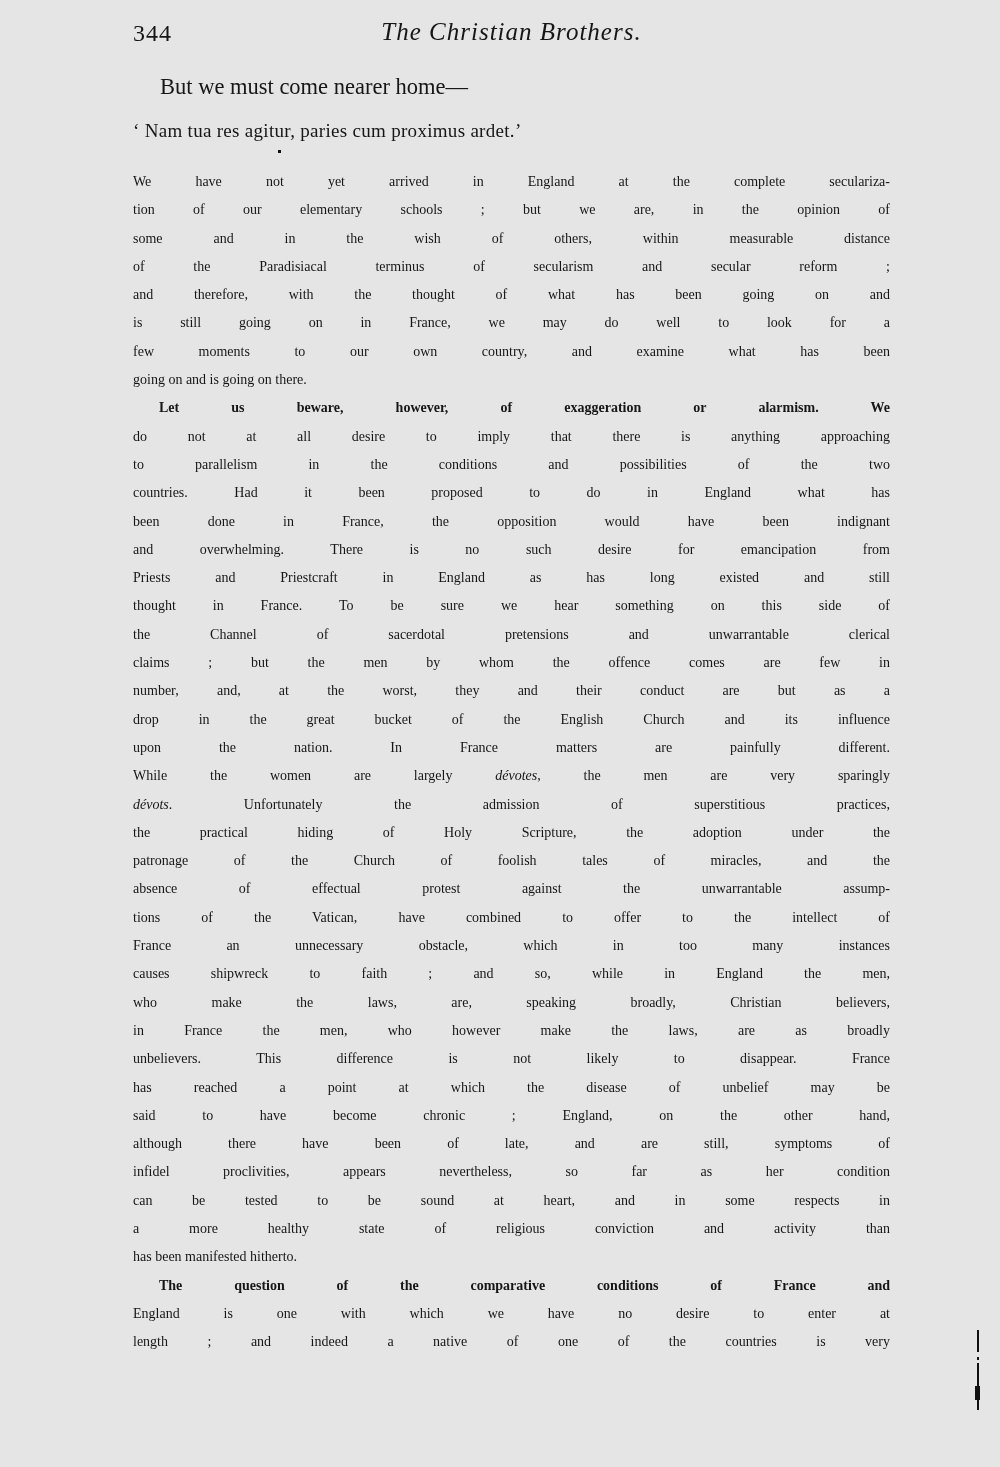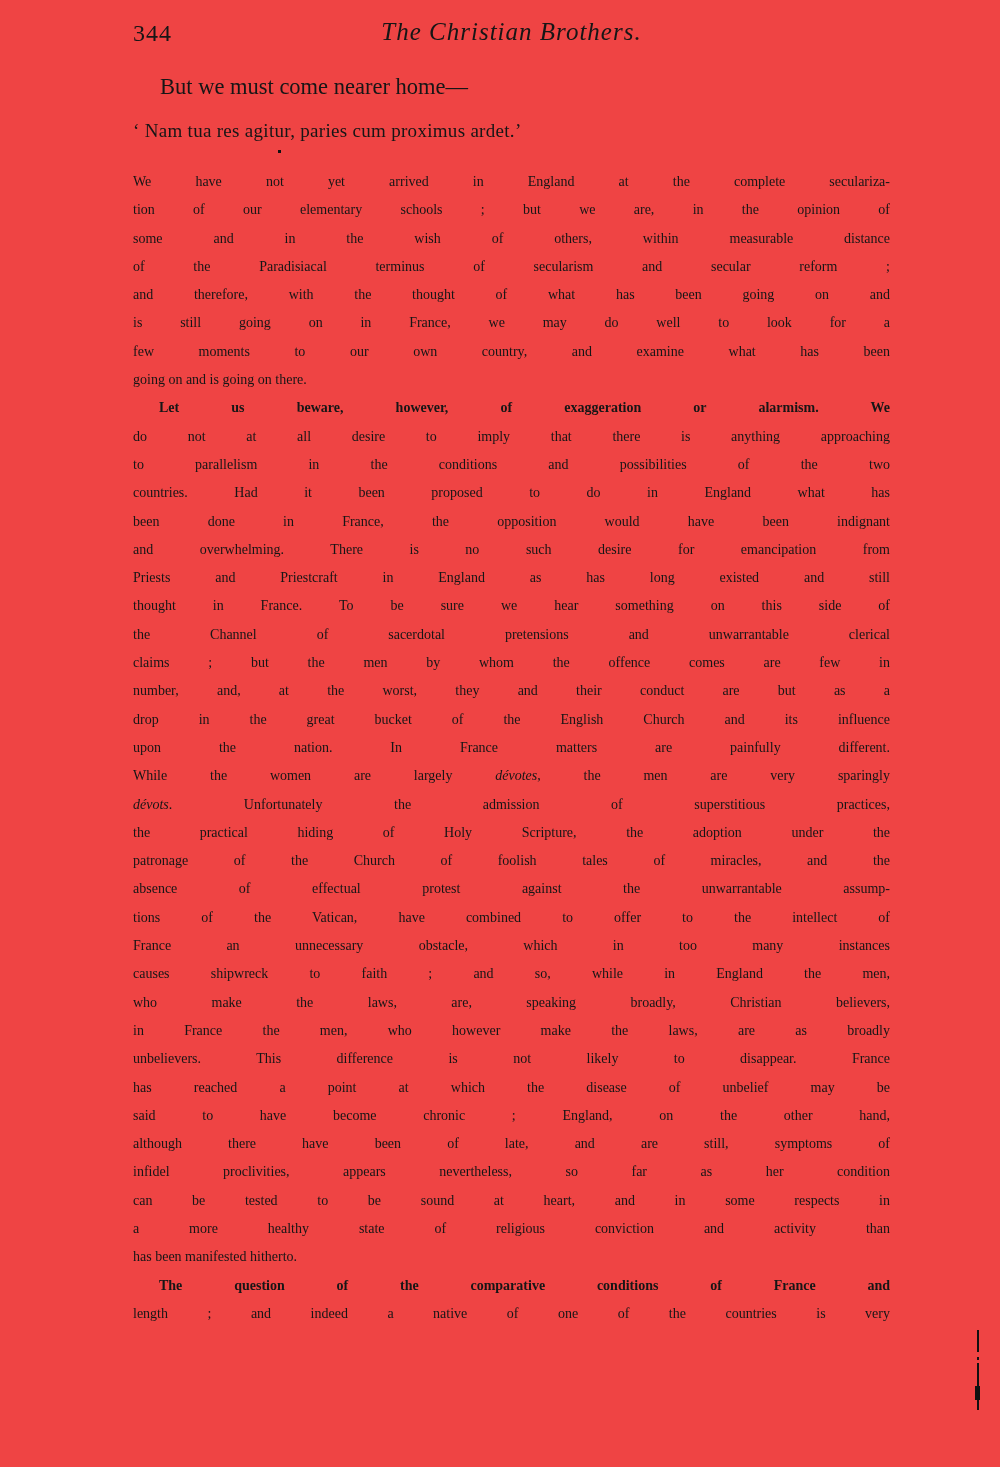--- a/index.html
+++ b/index.html
@@ -4,21 +4,21 @@
 <style>
   html, body {
     margin: 0;
     padding: 0;
     background: #ffffff;
   }
   .page {
     position: relative;
     width: 1000px;
     height: 1467px;
-    background: #ef4444;
+    background: #e5e5e5;
     color: #161616;
     font-family: "Liberation Serif", "DejaVu Serif", serif;
     overflow: hidden;
   }
   .header {
     position: absolute;
     top: 18px;
     left: 133px;
     width: 757px;
     height: 34px;
@@ -134,20 +134,21 @@
         <div class="text-line"><span>has reached a point at which the disease of unbelief may be</span></div>
         <div class="text-line"><span>said to have become chronic ; England, on the other hand,</span></div>
         <div class="text-line"><span>although there have been of late, and are still, symptoms of</span></div>
         <div class="text-line"><span>infidel proclivities, appears nevertheless, so far as her condition</span></div>
         <div class="text-line"><span>can be tested to be sound at heart, and in some respects in</span></div>
         <div class="text-line"><span>a more healthy state of religious conviction and activity than</span></div>
         <div class="text-line lastline"><span>has been manifested hitherto.</span></div>
       </div>
       <div class="paragraph">
         <div class="text-line indent"><span>The question of the comparative conditions of France and</span></div>
+        <div class="text-line"><span>England is one with which we have no desire to enter at</span></div>
         <div class="text-line"><span>length ; and indeed a native of one of the countries is very</span></div>
       </div>
     </div>
 
   <div class="artifact" style="left:977px; top:1330px; width:2px; height:22px;"></div>
   <div class="artifact" style="left:977px; top:1357px; width:2px; height:3px;"></div>
   <div class="artifact" style="left:977px; top:1363px; width:2px; height:47px;"></div>
   <div class="artifact" style="left:975px; top:1386px; width:5px; height:14px;"></div>
 
 </div>

